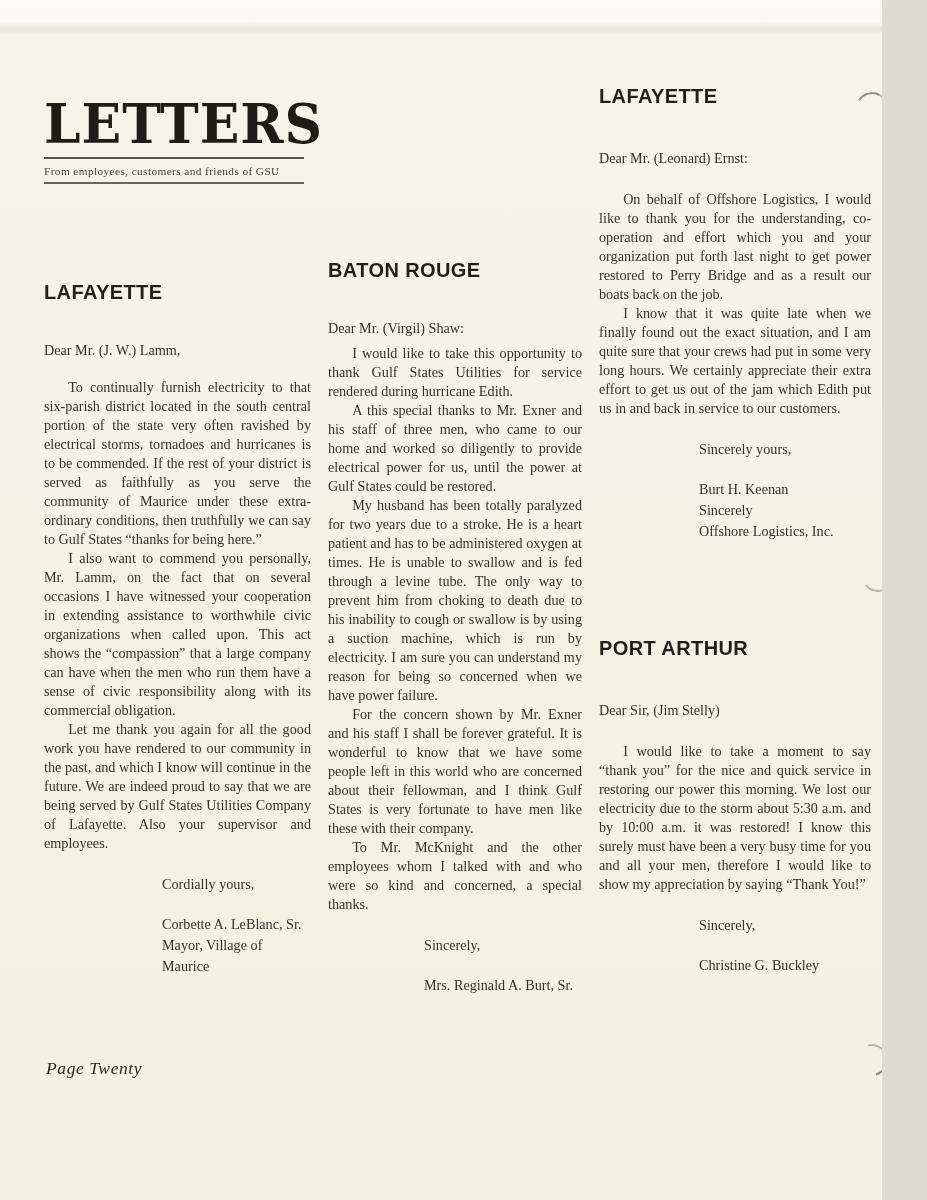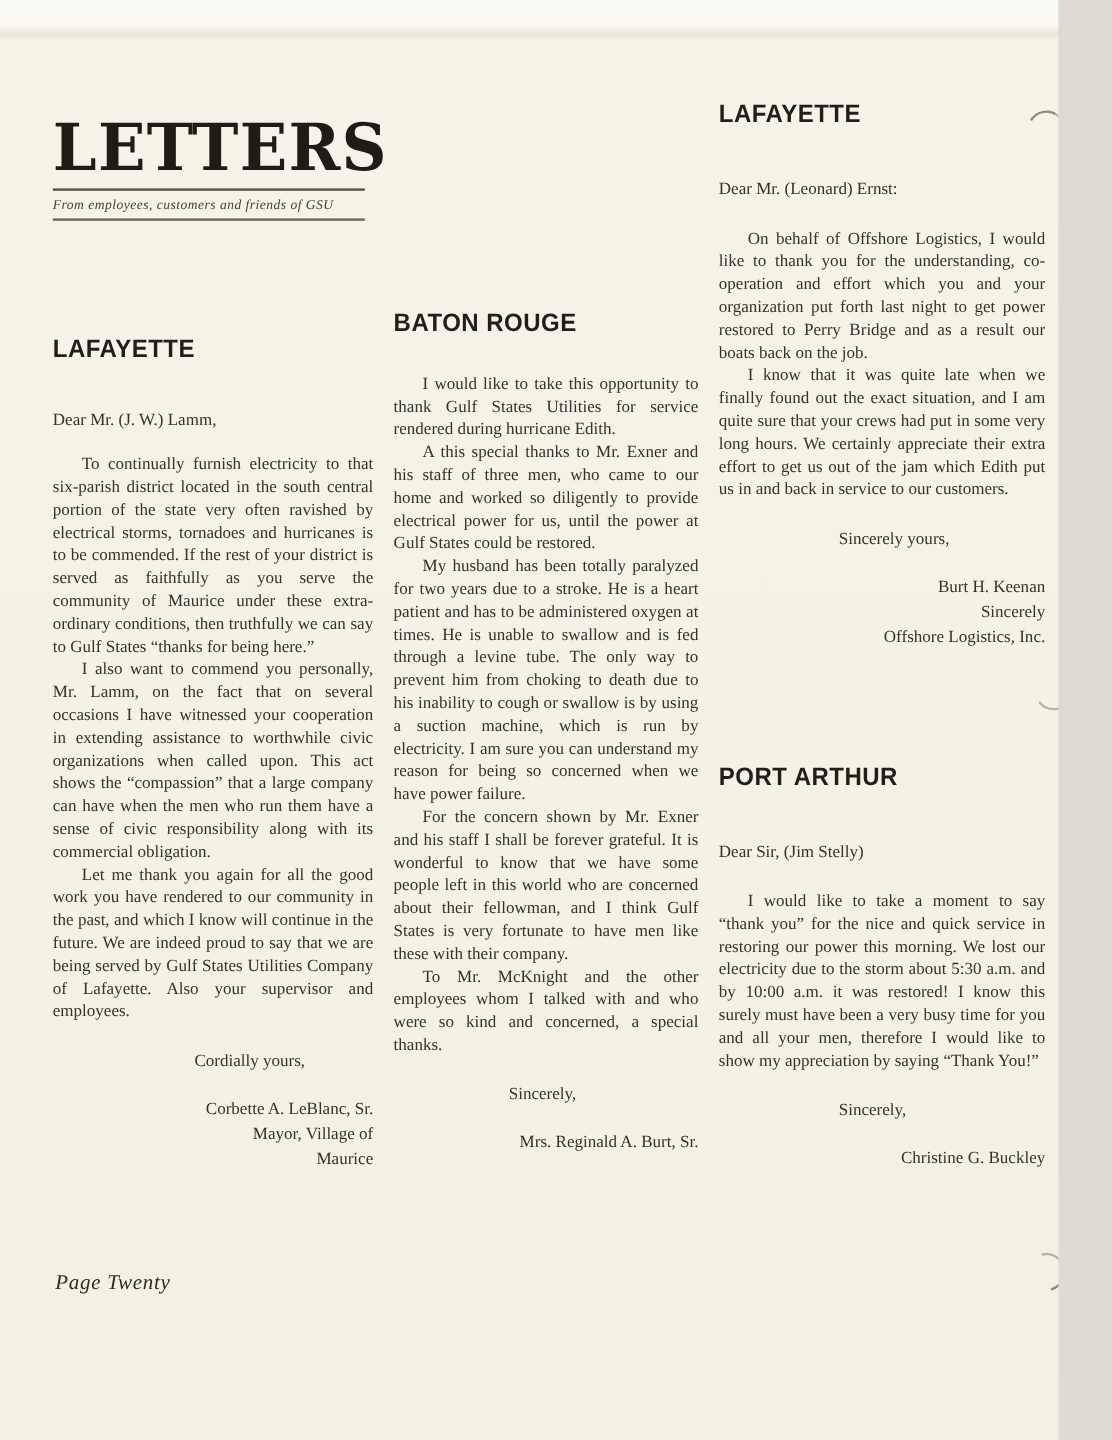--- a/index.html
+++ b/index.html
@@ -17,46 +17,46 @@
 
   
   .masthead{margin-top:98px;width:260px;}
   .masthead-title{
     font-family:"DejaVu Serif",serif;font-weight:800;font-size:52px;line-height:.95;
     letter-spacing:1px;color:#1f1b15;transform:scaleY(1.04);transform-origin:left top;
   }
   .rule{height:2px;background:#57524a;margin-top:10px;}
   .rule.thin{height:2px;background:#6b6659;margin-top:5px;}
   .masthead-tagline{
-    font-style:italic;font-size:11.3px;letter-spacing:.4px;color:#45413a;margin-top:6px;
+    font-size:11.3px;letter-spacing:.4px;color:#45413a;margin-top:6px;
   }
 
   
   h2.city{
     font-family:"Liberation Sans",sans-serif;font-weight:700;font-size:20px;
     letter-spacing:.4px;color:#221f19;margin:0;line-height:1.15;
     transform:scaleY(1.05);transform-origin:left top;
   }
   .letter{font-size:14.2px;line-height:19px;}
   .salutation{margin:0;}
   .para{margin:0;text-indent:1.7em;text-align:justify;}
   .closing{margin:22px 0 0 0;}
-  .sig{margin-top:20px;text-align:right;}
+  .sig{margin-top:20px;}
   .sig-line{line-height:21px;}
   .bn{font-weight:normal;}
 
   
   .col1 h2.city{margin-top:96px;}
   .col1 .salutation{margin-top:38px;}
   .col1 .body{margin-top:18px;}
   .col1 .closing,.col1 .sig{padding-left:118px;}
 
   .col2 h2.city{margin-top:258px;}
   .col2 .salutation{margin-top:38px;}
-  .col2 .body{margin-top:30px;}
+  .col2 .body{margin-top:6px;}
   .col2 .closing,.col2 .sig{padding-left:96px;}
 
   .col3 h2.city.first{margin-top:84px;}
   .col3 h2.city.second{margin-top:94px;}
   .col3 .salutation{margin-top:42px;}
   .col3 .body{margin-top:22px;}
   .col3 .closing,.col3 .sig{padding-left:100px;}
 
   
   .footer{
@@ -98,20 +98,21 @@
         <div class="sig">
           <div class="sig-line">Corbette A. LeBlanc, Sr.</div>
           <div class="sig-line">Mayor, Village of Maurice</div>
         </div>
       </section>
     </div>
 
     <div class="col col2">
       <section class="letter">
         <h2 class="city">BATON ROUGE</h2>
+        <p class="salutation">Dear Mr. (Virgil) Shaw:</p>
         <div class="body">
           <p class="para">I would like to take this opportunity to thank Gulf States Utilities for service rendered during hurricane Edith.</p>
           <p class="para"><span>A this special thanks to </span><span class="bn">Mr. Exner</span><span> and his staff of three men, who came to our home and worked so diligently to provide electrical power for us, until the power at Gulf States could be restored.</span></p>
           <p class="para">My husband has been totally paralyzed for two years due to a stroke. He is a heart patient and has to be administered oxygen at times. He is unable to swallow and is fed through a levine tube. The only way to prevent him from choking to death due to his inability to cough or swallow is by using a suction machine, which is run by electricity. I am sure you can understand my reason for being so concerned when we have power failure.</p>
           <p class="para">For the concern shown by Mr. Exner and his staff I shall be forever grateful. It is wonderful to know that we have some people left in this world who are concerned about their fellowman, and I think Gulf States is very fortunate to have men like these with their company.</p>
           <p class="para"><span>To </span><span class="bn">Mr. McKnight</span><span> and the other employees whom I talked with and who were so kind and concerned, a special thanks.</span></p>
         </div>
         <p class="closing">Sincerely,</p>
         <div class="sig">
           <div class="sig-line">Mrs. Reginald A. Burt, Sr.</div>

